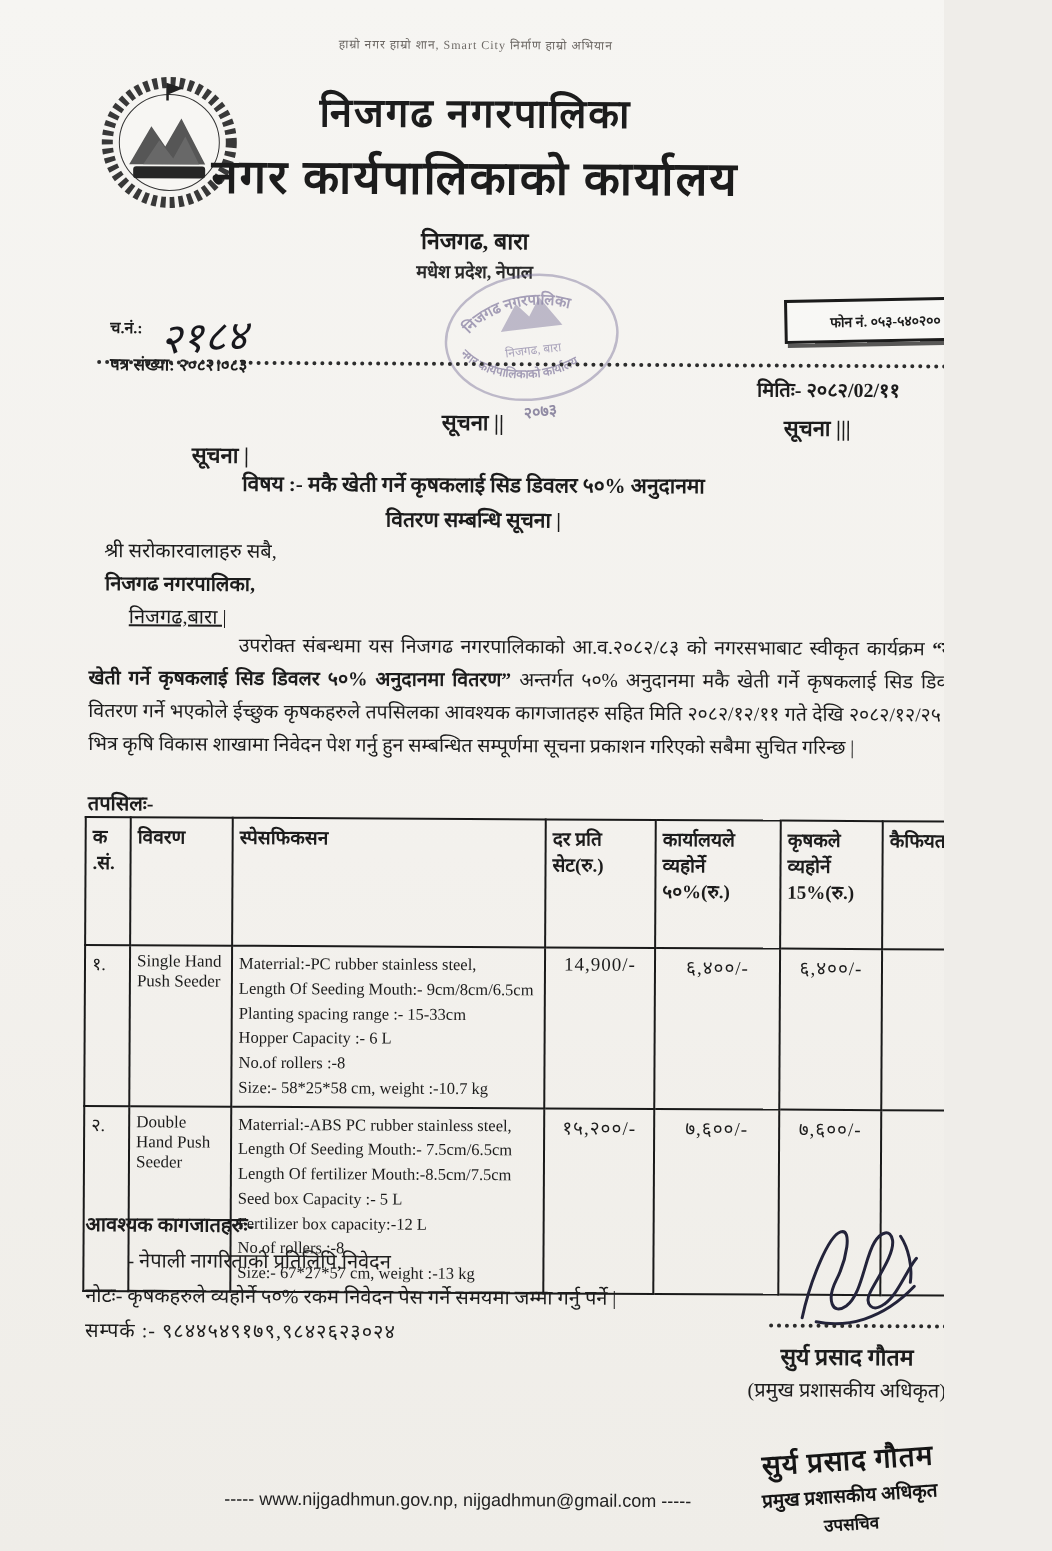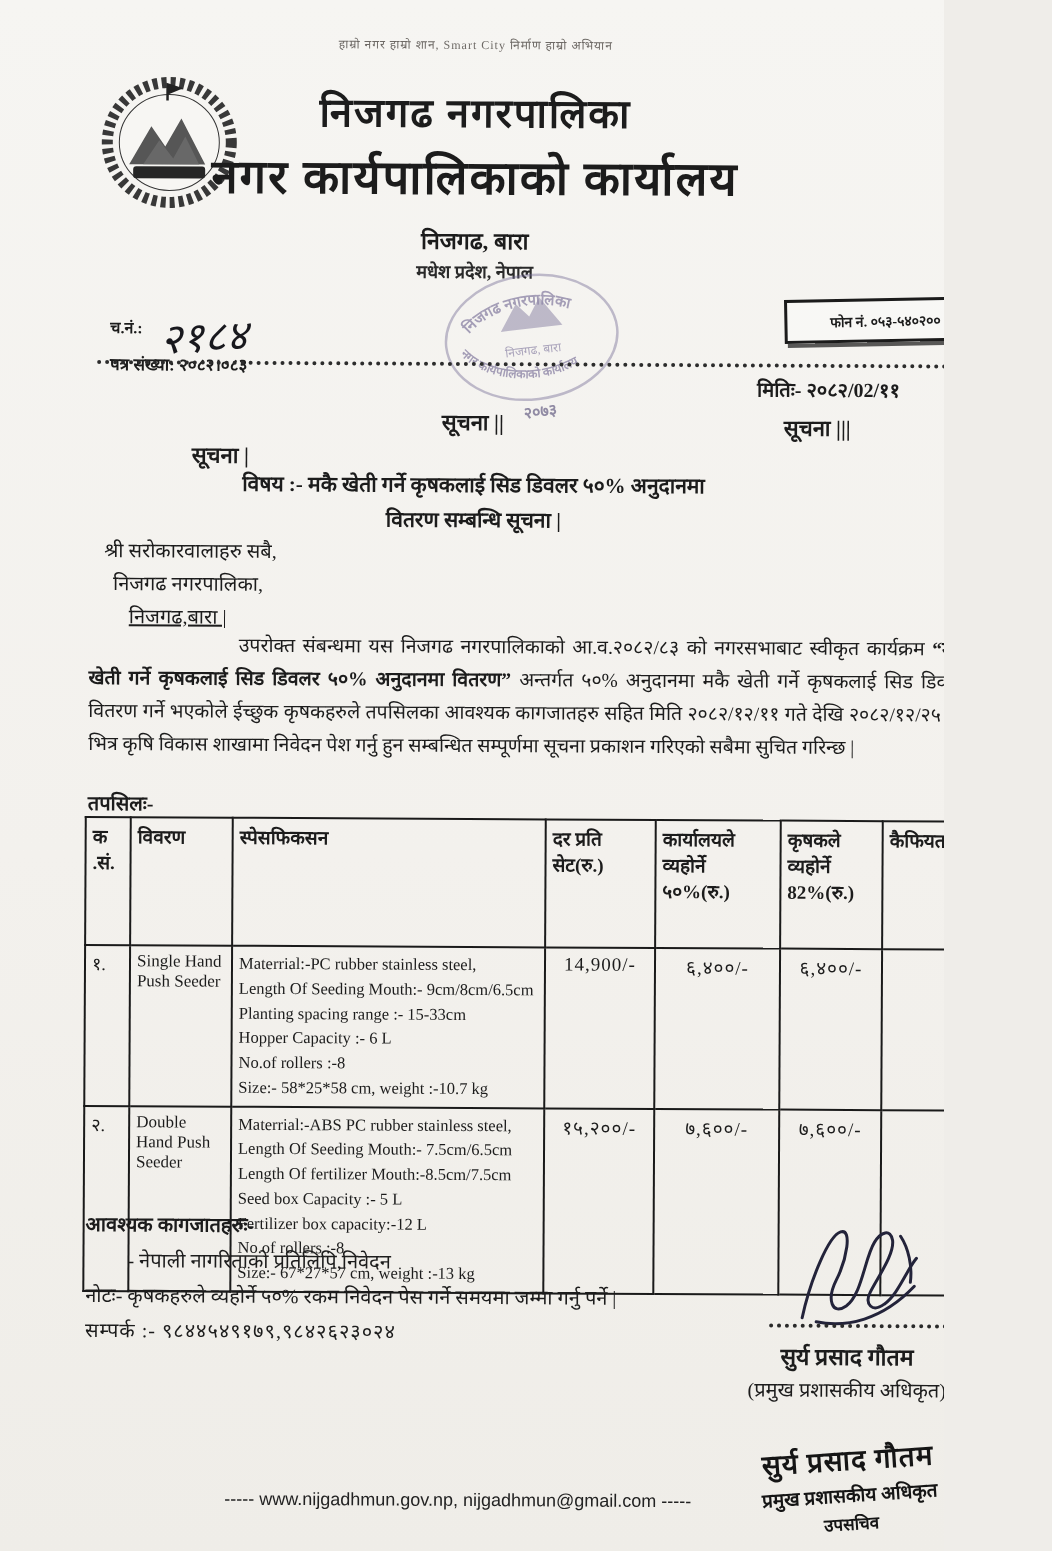--- a/index.html
+++ b/index.html
@@ -56,21 +56,21 @@
   .notice{ font-size:22px; font-weight:bold; }
   .notice-1{ left:190px; top:400px;margin-top:40px; }
   .notice-2{ left:440px; top:406px; }
   .notice-3{ left:782px; top:410px; }
 
   .subject-1{ top:470px; font-size:21px; font-weight:bold; }
   .subject-2{ top:505px; font-size:21px; font-weight:bold; }
 
   .addr{ font-size:20px; }
   .addr-0{ left:103px; top:538px; }
-  .addr-1{ left:112px; top:571px; }
+  .addr-1{ left:104px; top:571px;font-weight:bold; }
   .addr-2{ left:128px; top:604px;text-decoration:underline; }
 
   .body-par{
     left:88px; top:630px; width:880px;
     font-size:19.5px; line-height:33px;
     text-align:justify; text-indent:150px;
   }
   .body-par .bold-seg{ font-weight:bold; }
 
   .tapasil{ left:88px; top:791px; font-size:20px; font-weight:bold; }
@@ -198,21 +198,21 @@
 .सं.</th>
           <th>विवरण</th>
           <th class="th-center">स्पेसफिकसन</th>
           <th>दर प्रति
 सेट(रु.)</th>
           <th class="th-center">कार्यालयले
 व्यहोर्ने
 ५०%(रु.)</th>
           <th class="th-center">कृषकले
 व्यहोर्ने
-82%(रु.)</th>
+15%(रु.)</th>
           <th>कैफियत</th>
         </tr>
       </thead>
       <tbody>
         <tr class="row-1">
           <td class="sn-cell">१.</td>
           <td class="item-cell">Single Hand Push Seeder</td>
           <td class="spec-cell">Materrial:-PC rubber stainless steel,
 Length Of  Seeding Mouth:- 9cm/8cm/6.5cm
 Planting spacing range :- 15-33cm

